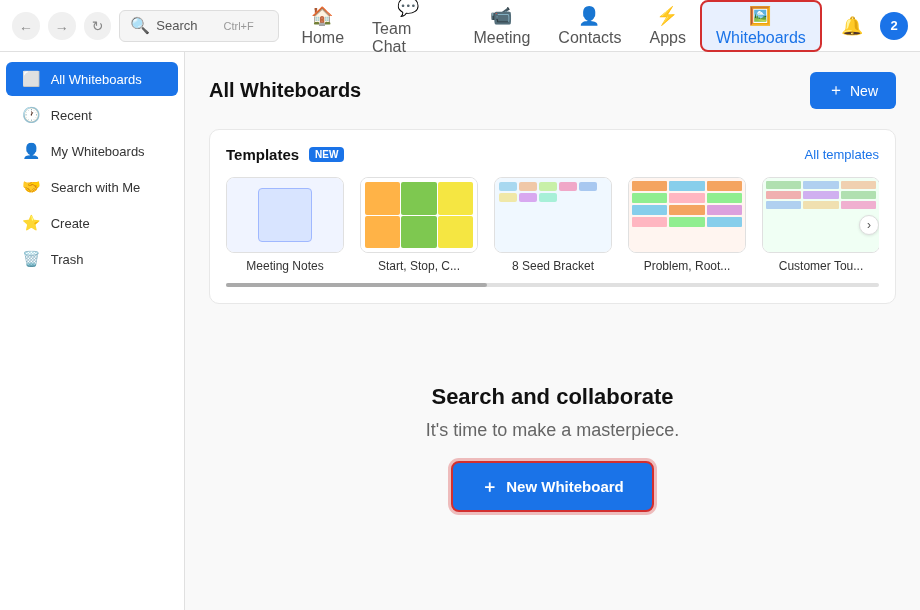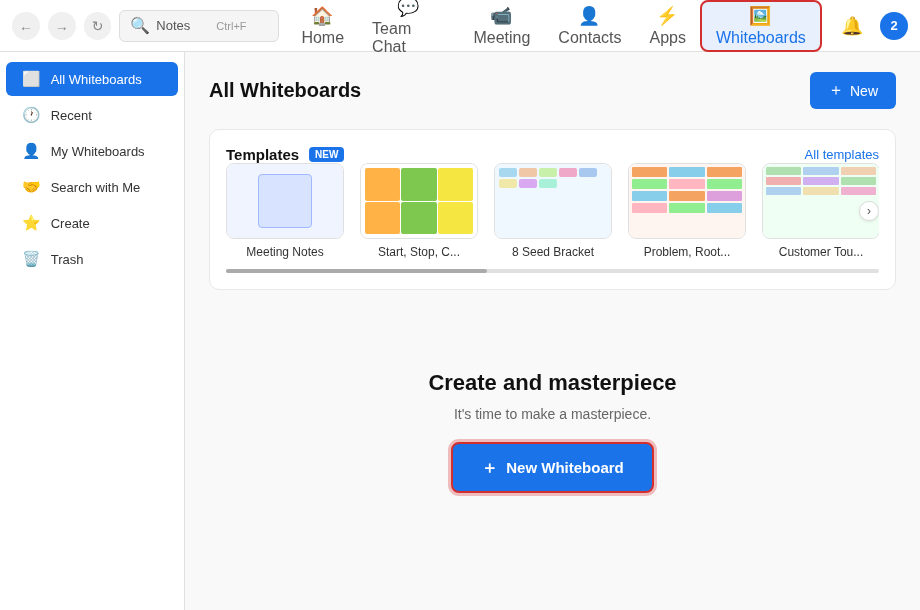--- a/index.html
+++ b/index.html
@@ -30,21 +30,21 @@
 
     
     .content { flex: 1; padding: 20px 24px; overflow-y: auto; background: #f9f9f9; }
     .content-header { display: flex; align-items: center; justify-content: space-between; margin-bottom: 20px; }
     .content-title { font-size: 20px; font-weight: 600; color: #111; }
     .new-btn { background: #1a73e8; color: #fff; border: none; border-radius: 6px; padding: 8px 18px; font-size: 14px; font-weight: 500; cursor: pointer; display: flex; align-items: center; gap: 6px; }
     .new-btn-icon { font-size: 16px; }
 
     
     .templates-section { background: #fff; border-radius: 10px; padding: 16px; margin-bottom: 30px; border: 1px solid #e8e8e8; }
-    .templates-header { display: flex; align-items: center; justify-content: space-between; }
+    .templates-header { display: flex; align-items: center; justify-content: space-between; margin-bottom: 14px; }
     .templates-title-row { display: flex; align-items: center; gap: 10px; }
     .templates-title { font-size: 15px; font-weight: 700; color: #111; }
     .new-badge { background: #1a73e8; color: #fff; font-size: 10px; font-weight: 700; border-radius: 4px; padding: 2px 6px; }
     .all-templates-link { color: #1a73e8; font-size: 13px; cursor: pointer; font-weight: 500; }
     .templates-scroll { display: flex; gap: 16px; overflow: hidden; position: relative; }
     .template-card { display: flex; flex-direction: column; align-items: center; gap: 6px; cursor: pointer; min-width: 118px; }
     .template-thumb { width: 118px; height: 76px; border-radius: 8px; border: 1px solid #e0e0e0; overflow: hidden; display: flex; align-items: center; justify-content: center; background: #f5f5f5; }
     .template-label { font-size: 12px; color: #333; text-align: center; }
     .scroll-arrow { position: absolute; right: 0; top: 50%; transform: translateY(-50%); width: 20px; height: 20px; background: #fff; border: 1px solid #ddd; border-radius: 50%; display: flex; align-items: center; justify-content: center; cursor: pointer; font-size: 12px; color: #555; box-shadow: 0 1px 3px rgba(0,0,0,0.1); }
     .scroll-bar-row { display: flex; align-items: center; margin-top: 10px; }
@@ -72,34 +72,34 @@
     .prob-cell { height: 10px; border-radius: 1px; flex: 1; }
 
     
     .thumb-customer { background: #f0fff4; width: 100%; height: 100%; padding: 3px; display: flex; flex-direction: column; gap: 2px; }
     .cust-row { display: flex; gap: 2px; }
     .cust-cell { height: 8px; border-radius: 1px; flex: 1; }
 
     
     .create-section { display: flex; flex-direction: column; align-items: center; justify-content: center; padding: 50px 20px; gap: 10px; }
     .create-title { font-size: 22px; font-weight: 700; color: #111; }
-    .create-subtitle { font-size: 14px; color: #666; }
+    .create-subtitle { font-size: 18px; color: #666; }
     .new-whiteboard-btn { background: #1a73e8; color: #fff; border: 2px solid #d32f2f; border-radius: 8px; padding: 12px 28px; font-size: 15px; font-weight: 600; cursor: pointer; display: flex; align-items: center; gap: 8px; margin-top: 10px; box-shadow: 0 0 0 3px rgba(211,47,47,0.3); }
     .new-wb-icon { font-size: 17px; }
   </style>
 </head>
 <body>
 
 <div class="top-nav">
   <button class="nav-back-btn">←</button>
   <button class="nav-back-btn">→</button>
   <button class="nav-back-btn">↻</button>
   <div class="search-box">
     <span>🔍</span>
-    <span class="search-box-text">Notes</span>
+    <span class="search-box-text">Search</span>
     <span class="search-shortcut">Ctrl+F</span>
   </div>
   <div class="nav-icons">
     <div class="nav-item">
       <span class="nav-item-icon">🏠</span>
       <span class="nav-item-label">Home</span>
     </div>
     <div class="nav-item">
       <span class="nav-item-icon">💬</span>
       <span class="nav-item-label">Team Chat</span>
@@ -268,21 +268,21 @@
       </div>
 
       <div class="scroll-bar-row">
         <div class="scroll-track">
           <div class="scroll-thumb"></div>
         </div>
       </div>
     </div>
 
     <div class="create-section">
-      <h2 class="create-title">Create and masterpiece</h2>
+      <h2 class="create-title">Search and collaborate</h2>
       <p class="create-subtitle">It's time to make a masterpiece.</p>
       <button class="new-whiteboard-btn">
         <span class="new-wb-icon">＋</span>
         <span>New Whiteboard</span>
       </button>
     </div>
   </div>
 </div>
 
 </body></html>

